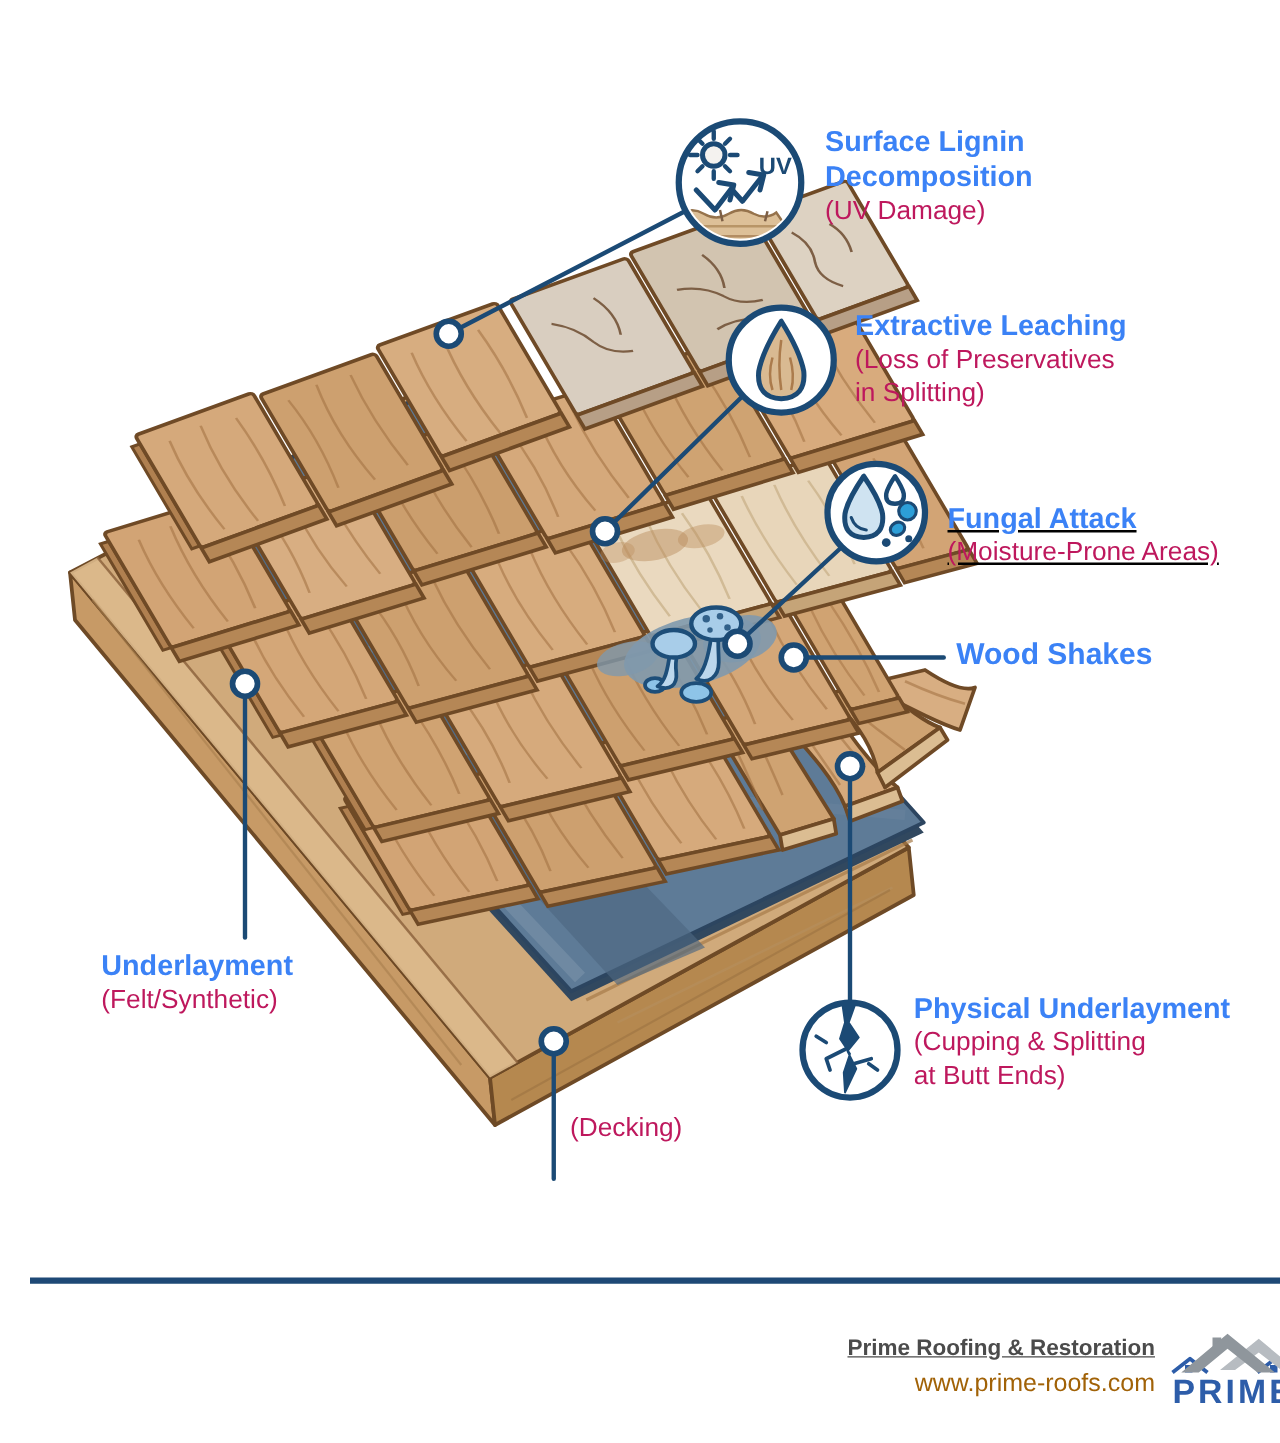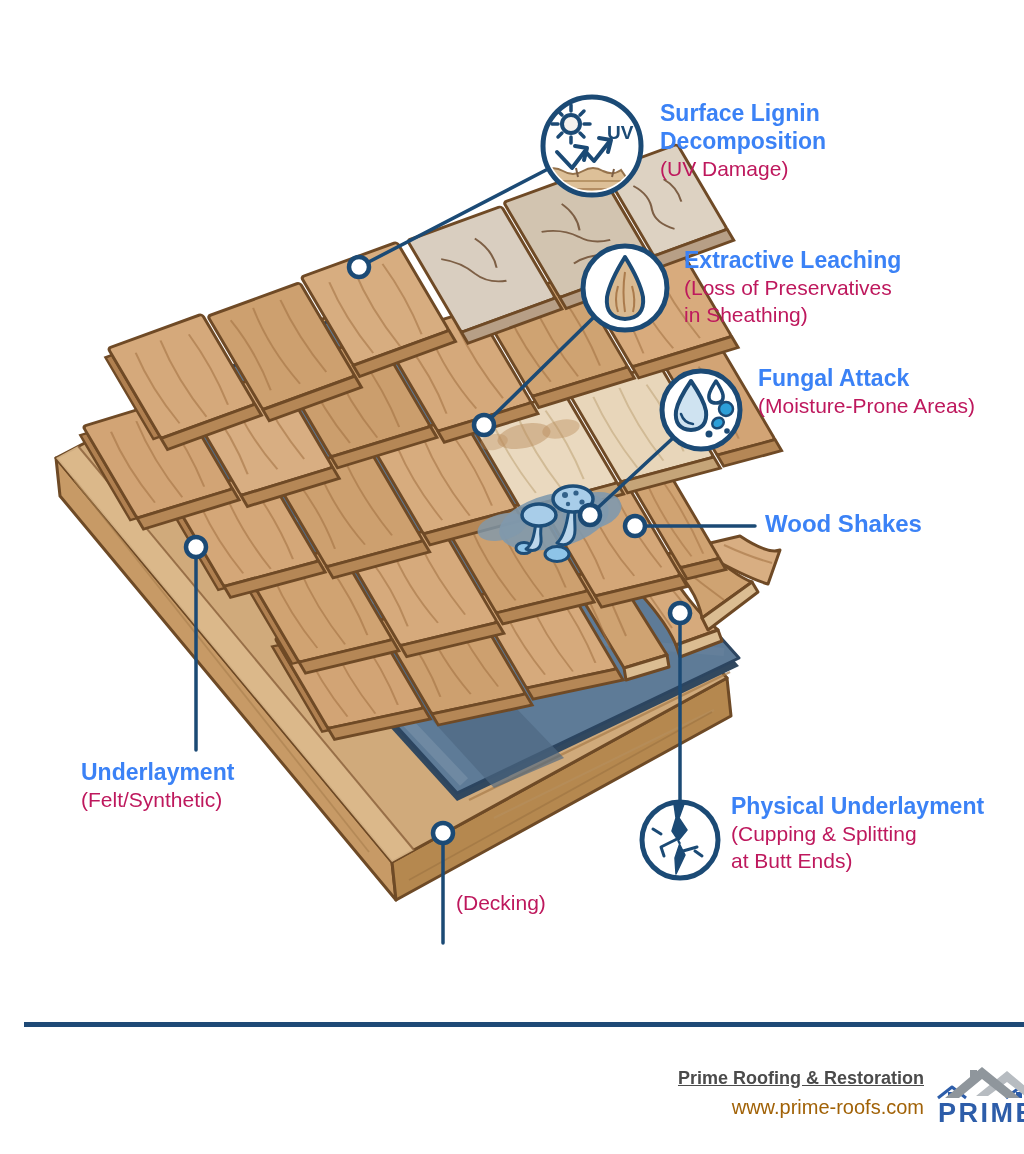--- a/index.html
+++ b/index.html
@@ -318,24 +318,24 @@
 
 <div class="callout" id="c-uv" style="left:636px;top:99px;">
   <div class="t">Surface Lignin</div>
   <div class="t">Decomposition</div>
   <div class="s">(UV Damage)</div>
 </div>
 
 <div class="callout" id="c-ex" style="left:660px;top:246px;">
   <div class="t">Extractive Leaching</div>
   <div class="s">(Loss of Preservatives</div>
-  <div class="s">in Sheathing)</div>
-</div>
-
-<div class="callout" id="c-fu" style="left:734px;top:364px;">
+  <div class="s">in Splitting)</div>
+</div>
+
+<div class="callout" id="c-fu" style="left:734px;top:400px;text-decoration:underline;">
   <div class="t">Fungal Attack</div>
   <div class="s">(Moisture-Prone Areas)</div>
 </div>
 
 <div class="callout" id="c-ws" style="left:741px;top:510px;">
   <div class="t">Wood Shakes</div>
 </div>
 
 <div class="callout" id="c-un" style="left:57px;top:758px;">
   <div class="t">Underlayment</div>

